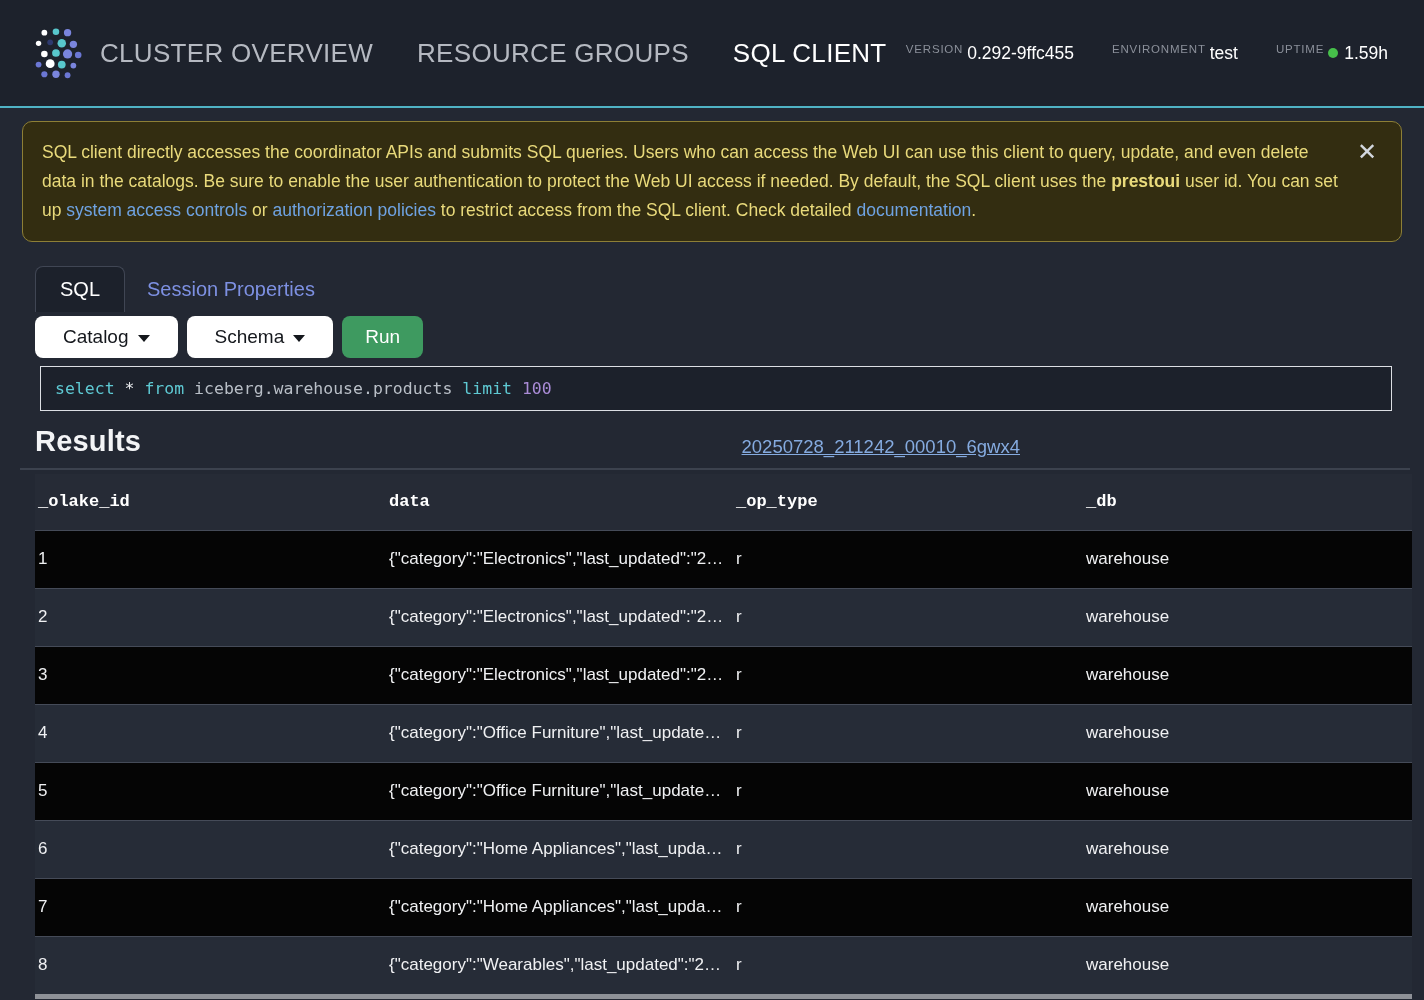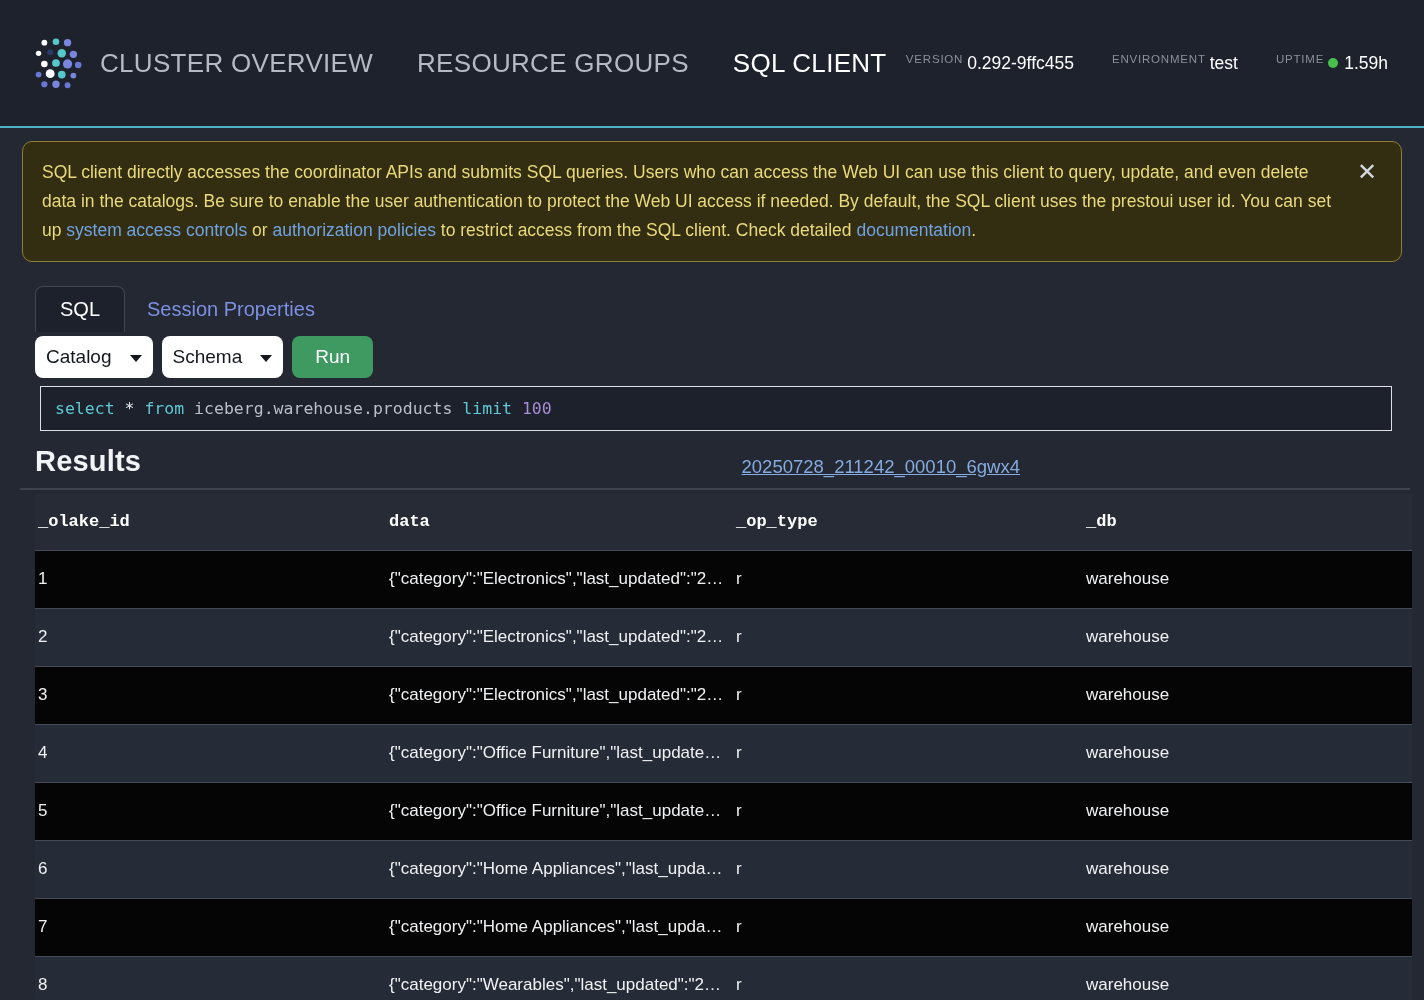--- a/index.html
+++ b/index.html
@@ -5,21 +5,21 @@
   * { margin:0; padding:0; box-sizing:border-box; }
   html,body { width:1424px; height:1000px; overflow:hidden; }
   body {
     background:#232833;
     font-family:"Liberation Sans", sans-serif;
     color:#e8eaed;
   }
 
   
   .header {
-    height:128px; background:#1d222c; border-bottom:2px solid #4fb3c5;
+    height:108px; background:#1d222c; border-bottom:2px solid #4fb3c5;
     display:flex; align-items:center; padding:0 26px;
   }
   .logo { width:58px; height:58px; margin-right:16px; flex:0 0 auto; }
   .nav { display:flex; align-items:center; gap:44px; }
   .nav-item {
     font-size:26px; color:#b5b9c1; letter-spacing:0.3px; cursor:pointer;
     white-space:nowrap;
   }
   .nav-item.active { color:#ffffff; }
   .header-stats { margin-left:auto; display:flex; gap:38px; align-items:flex-start; padding-right:10px; }
@@ -29,21 +29,21 @@
   .green-dot { width:10px; height:10px; border-radius:50%; background:#46c04a; display:inline-block; }
 
   
   .banner {
     margin:13px 22px 0 22px; position:relative;
     background:#332d11; border:1.5px solid #8d7f36; border-radius:10px;
     padding:16px 60px 16px 19px;
     color:#e9da7b; font-size:17.5px; line-height:29px;
   }
   .banner a { color:#6fa3e2; text-decoration:none; cursor:pointer; }
-  .banner strong { font-weight:normal; }
+  .banner strong { font-weight:bold; }
   .banner-close {
     position:absolute; top:18px; right:24px; font-size:24px; line-height:24px;
     color:#d3d7de; cursor:pointer; font-weight:300;
   }
 
   
   .tabs { margin:24px 0 0 35px; display:flex; align-items:center; }
   .tab {
     font-size:20px; padding:11px 24px; cursor:pointer;
   }
@@ -52,21 +52,21 @@
     border-radius:8px 8px 0 0; color:#ffffff;
   }
   .tab.inactive { color:#7d90e2; padding:11px 22px; }
 
   
   .toolbar { margin:4px 0 0 35px; display:flex; gap:9px; align-items:center; }
   .btn {
     font-size:19px; border-radius:8px; border:none; cursor:pointer;
     font-family:"Liberation Sans", sans-serif;
   }
-  .btn-light { background:#ffffff; color:#14171c; padding:10px 11px; display:flex; align-items:center; gap:18px; }
+  .btn-light { background:#ffffff; color:#14171c; padding:10px 28px; display:flex; align-items:center; gap:9px; }
   .caret {
     width:0; height:0; border-left:6px solid transparent; border-right:6px solid transparent;
     border-top:7px solid #14171c; display:inline-block; margin-top:2px;
   }
   .btn-run { background:#3e9a60; color:#ffffff; padding:10px 23px; }
 
   
   .editor {
     margin:8px 32px 0 40px;
     border:1px solid #dcdfe4; border-radius:0; background:#1c212b;

